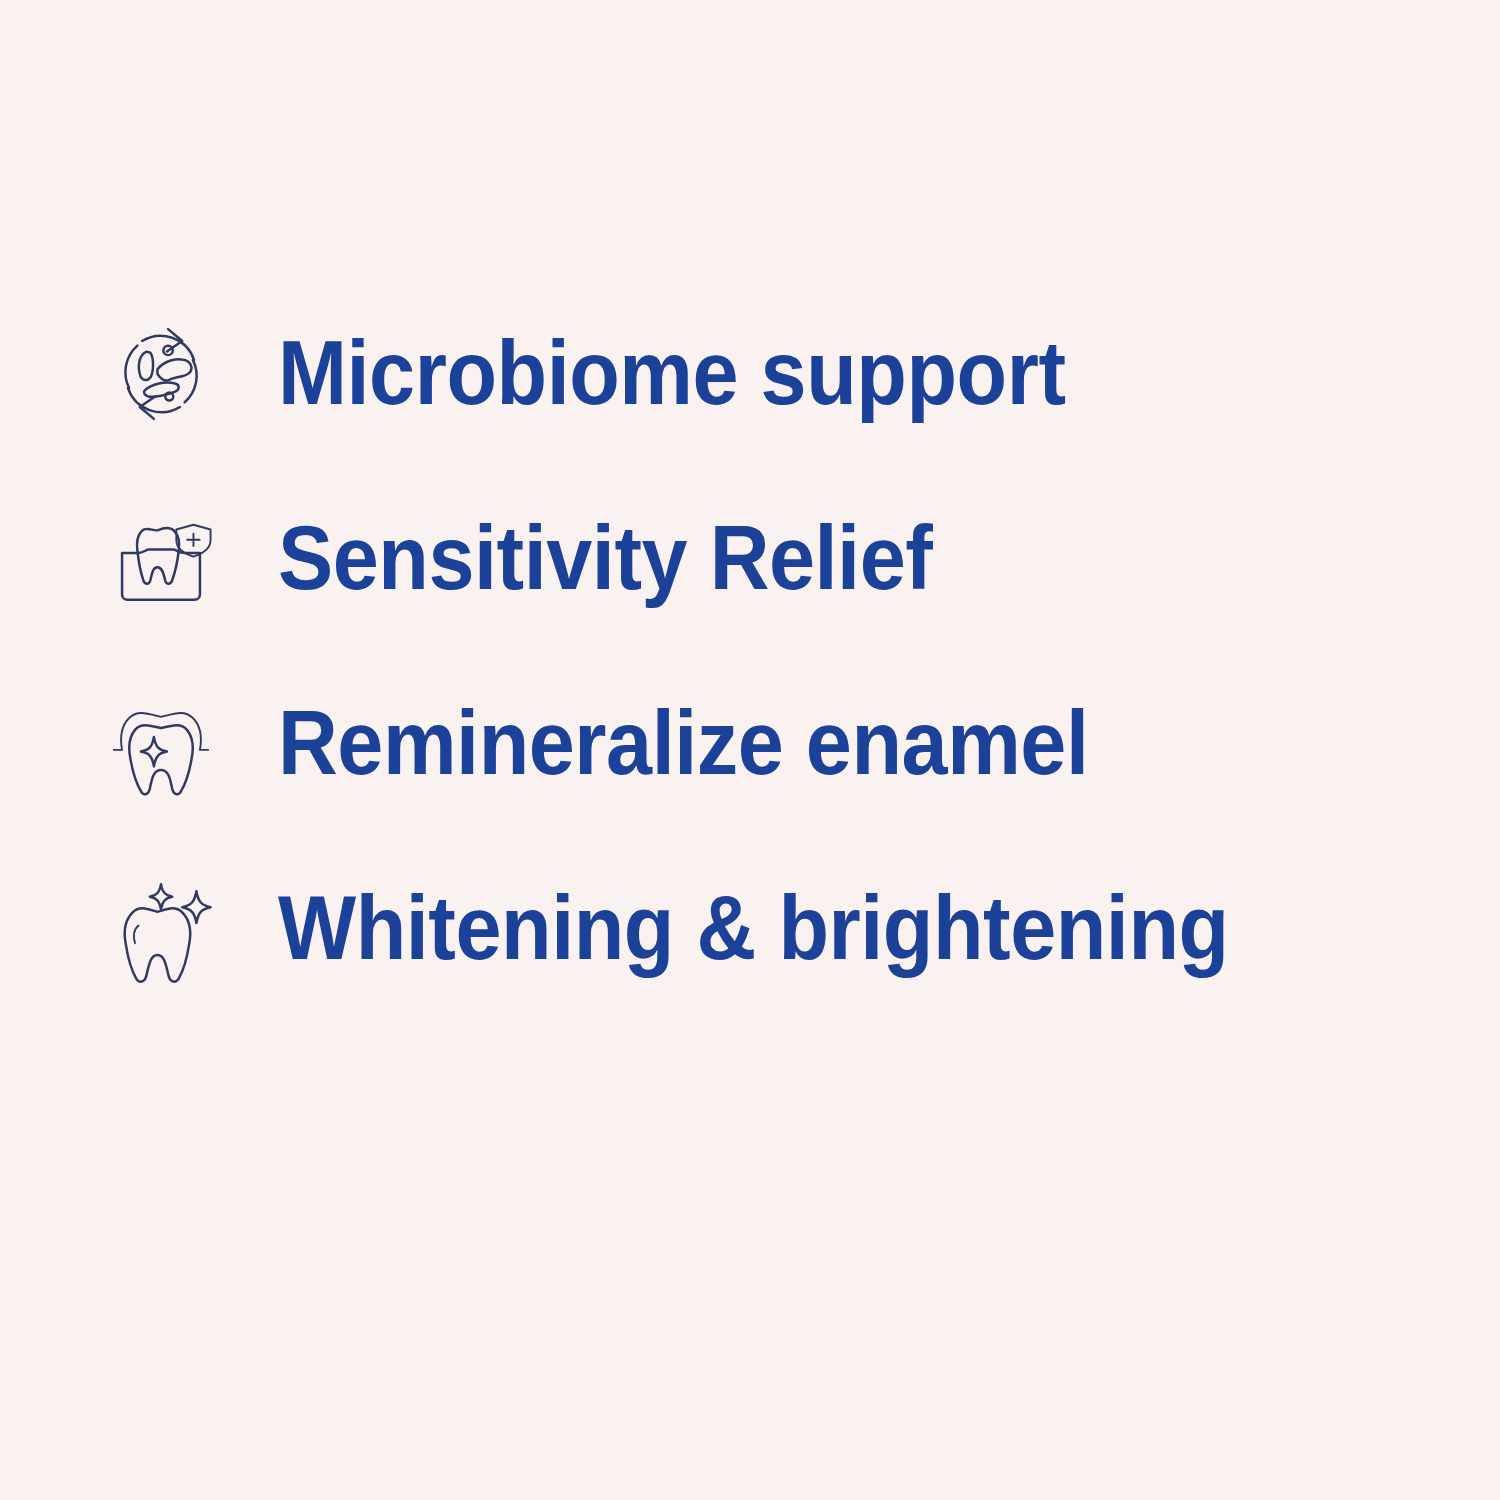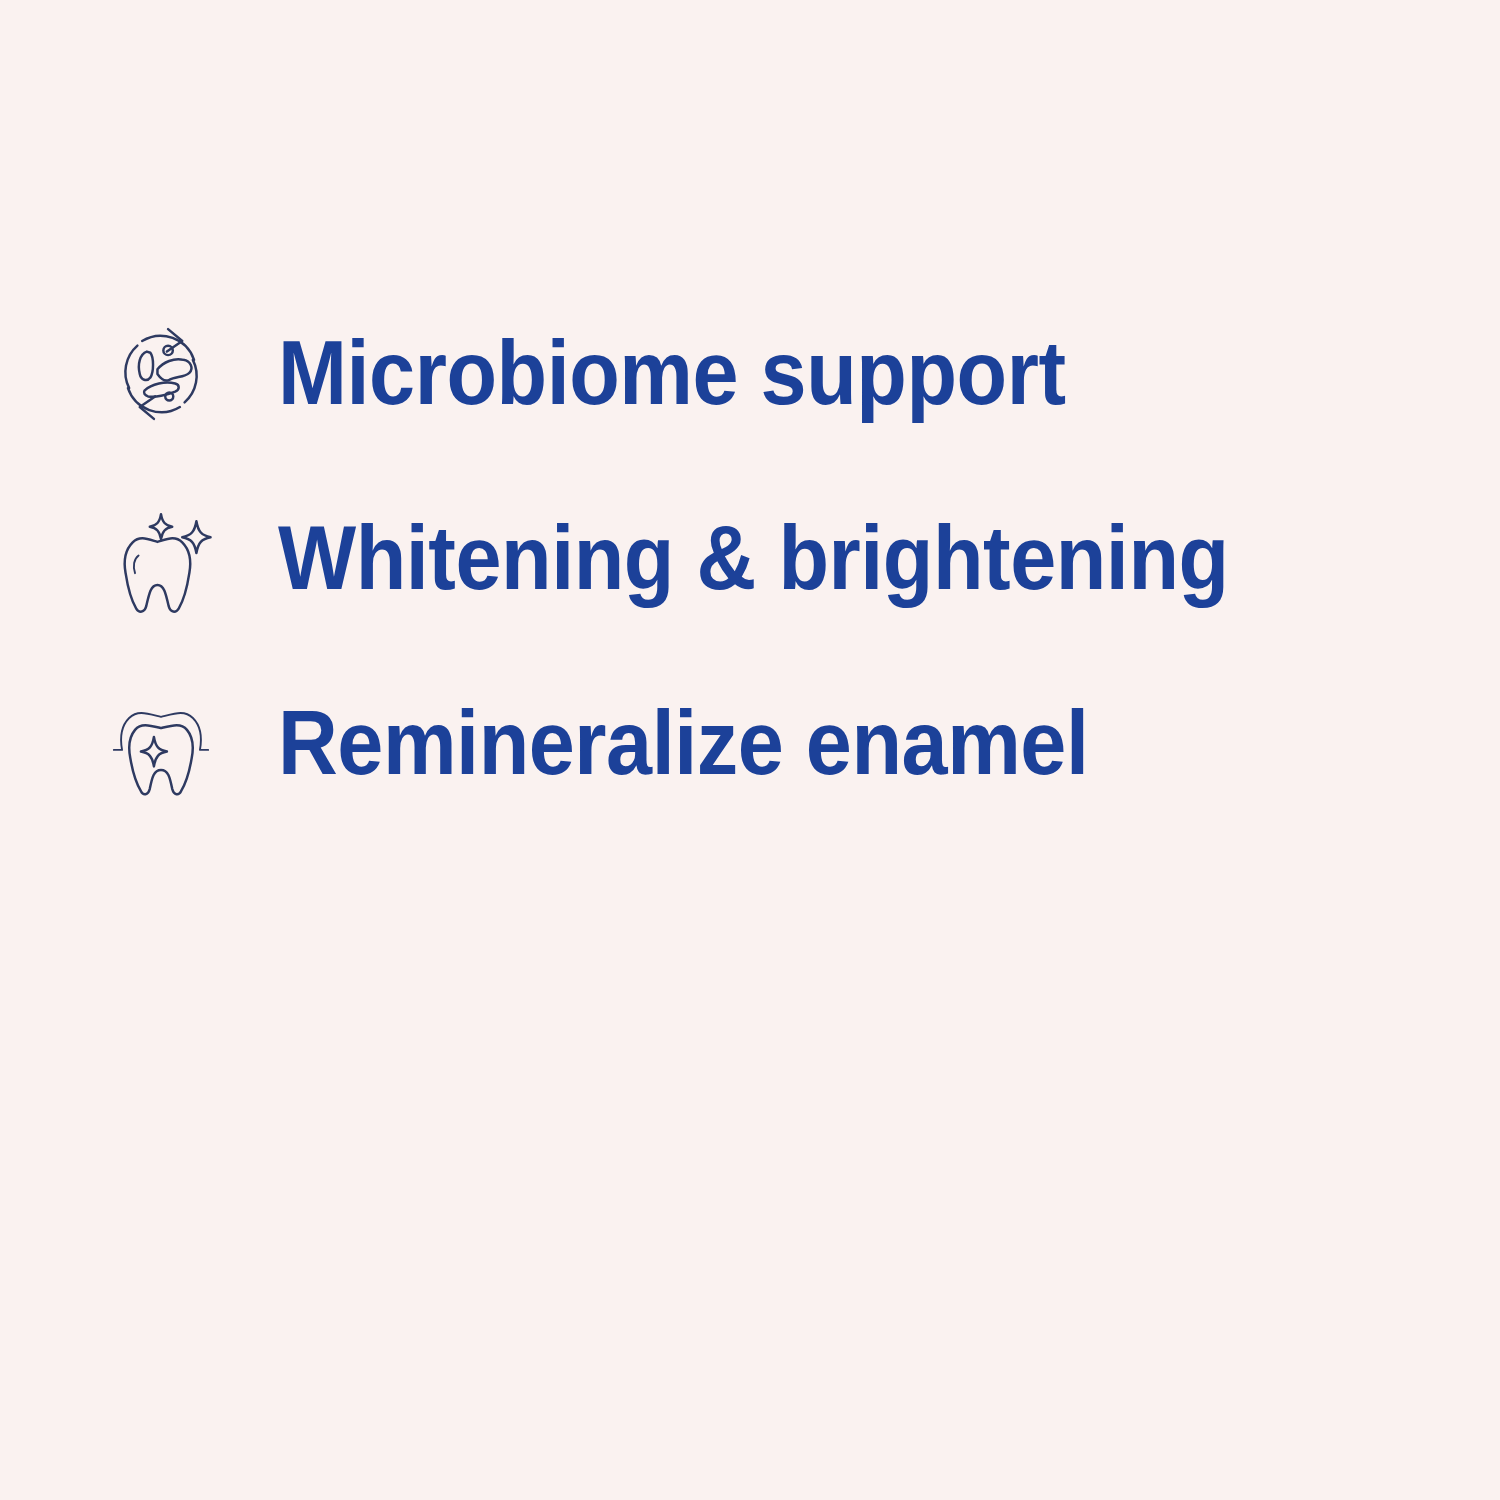--- a/index.html
+++ b/index.html
@@ -95,45 +95,60 @@
         <path class="ico" d="M38 31 C32 33 30 42 32 50 C33 55 38 57 41 53 C44 48 44 36 41 32 Z"></path>
         <path class="ico" d="M47 46 C52 40 61 36 69 38 C75 39 78 45 74 49 C70 53 62 52 57 55 C53 57 49 53 47 50 Z"></path>
         <path class="ico" d="M36 64 C42 58 54 56 62 58 C66 59 66 63 62 65 C55 68 45 70 39 69 C36 68 35 66 36 64 Z"></path>
         <circle class="ico" cx="56" cy="30" r="4"></circle>
         <circle class="ico" cx="57" cy="69" r="3.4"></circle>
       </svg>
     </span>
     <span class="benefit-label">Microbiome support</span>
   </div>
 
+  <div class="benefit-row">
+    <span class="benefit-icon">
+      <svg viewBox="0 0 100 100" aria-hidden="true">
+
+        <path class="ico" d="M17 45 L30 45 C34 45 36 43 39 42 L61 42 C64 43 66 45 70 45 L83 45 L83 80 C83 82.5 81 84.5 78.5 84.5 L21.5 84.5 C19 84.5 17 82.5 17 80 Z"></path>
+
+        <path class="ico" d="M30 26 C26 30 25 36 26 43 C27 52 29 62 31 68 C32.5 72 36 72 37 68 C38.5 61 39.5 57 43 57 C46.5 57 48 61 49.5 68 C50.5 72 54 72 55.5 68 C58 61 60 52 61 43 C62 36 61 30 57 26 C53 22 47 24 43.5 25.5 C40 27 34 22 30 26 Z" transform="translate(4,0)"></path>
+
+        <path class="ico-thin" d="M63 25 L77.5 21 L92 25 L92 34 C92 41 85.5 45.5 77.5 48 C69.5 45.5 63 41 63 34 Z"></path>
+        <path class="ico-thin" d="M77.5 28.5 L77.5 39"></path>
+        <path class="ico-thin" d="M72.2 33.7 L82.8 33.7"></path>
+      </svg>
+    </span>
+    <span class="benefit-label">Sensitivity Relief</span>
+  </div>
+
+  <div class="benefit-row">
+    <span class="benefit-icon">
+      <svg viewBox="0 0 100 100" aria-hidden="true">
+
+        <path class="ico-thin" d="M10 55 L17 55 C15 44 17 34 23 28 C30 21 38 24 50 27 C62 24 70 21 77 28 C83 34 85 44 83 55 L90 55"></path>
+
+        <path class="ico" d="M28 38 C23 44 22 52 24 62 C26 74 30 85 33 90 C35 94 39 93.5 40.5 88 C42.5 78 44 72 50 72 C56 72 57.5 78 59.5 88 C61 93.5 65 94 67 90 C70 85 74 74 76 62 C78 52 77 44 72 38 C67 32 60 34 50 36.5 C40 34 33 32 28 38 Z"></path>
+
+        <path class="ico" d="M44 44 C45.4 52.5 48 55 55 56.4 C48 57.8 45.4 60.4 44 69 C42.6 60.4 40 57.8 33 56.4 C40 55 42.6 52.5 44 44 Z"></path>
+      </svg>
+    </span>
+    <span class="benefit-label">Remineralize enamel</span>
+  </div>
 
   <div class="benefit-row">
     <span class="benefit-icon">
       <svg viewBox="0 0 100 100" aria-hidden="true">
 
         <path class="ico" d="M26 36 C20 42 18 51 20 62 C22 75 26 87 29 92 C31.5 96 36 95.5 37.5 90 C40 79 41.5 72 47 72 C52.5 72 54 79 56.5 90 C58 95.5 62.5 96 65 92 C68 87 72 75 74 62 C76 51 74 42 68 36 C62 30 55.5 33 47 35.5 C38.5 33 32 30 26 36 Z"></path>
 
         <path class="ico-thin" d="M31 47 C27 50 26 56 28 62"></path>
 
         <path class="ico" d="M80 18 C81.5 27 84.5 30 92 31.5 C84.5 33 81.5 36 80 45 C78.5 36 75.5 33 68 31.5 C75.5 30 78.5 27 80 18 Z"></path>
 
         <path class="ico" d="M50 12 C51.2 19 53.6 21.5 59.5 22.7 C53.6 23.9 51.2 26.4 50 33 C48.8 26.4 46.4 23.9 40.5 22.7 C46.4 21.5 48.8 19 50 12 Z"></path>
       </svg>
     </span>
     <span class="benefit-label">Whitening &amp; brightening</span>
   </div>
 
-  <div class="benefit-row">
-    <span class="benefit-icon">
-      <svg viewBox="0 0 100 100" aria-hidden="true">
-
-        <path class="ico-thin" d="M10 55 L17 55 C15 44 17 34 23 28 C30 21 38 24 50 27 C62 24 70 21 77 28 C83 34 85 44 83 55 L90 55"></path>
-
-        <path class="ico" d="M28 38 C23 44 22 52 24 62 C26 74 30 85 33 90 C35 94 39 93.5 40.5 88 C42.5 78 44 72 50 72 C56 72 57.5 78 59.5 88 C61 93.5 65 94 67 90 C70 85 74 74 76 62 C78 52 77 44 72 38 C67 32 60 34 50 36.5 C40 34 33 32 28 38 Z"></path>
-
-        <path class="ico" d="M44 44 C45.4 52.5 48 55 55 56.4 C48 57.8 45.4 60.4 44 69 C42.6 60.4 40 57.8 33 56.4 C40 55 42.6 52.5 44 44 Z"></path>
-      </svg>
-    </span>
-    <span class="benefit-label">Remineralize enamel</span>
-  </div>
-
 
 </div>
 
 </body></html>

